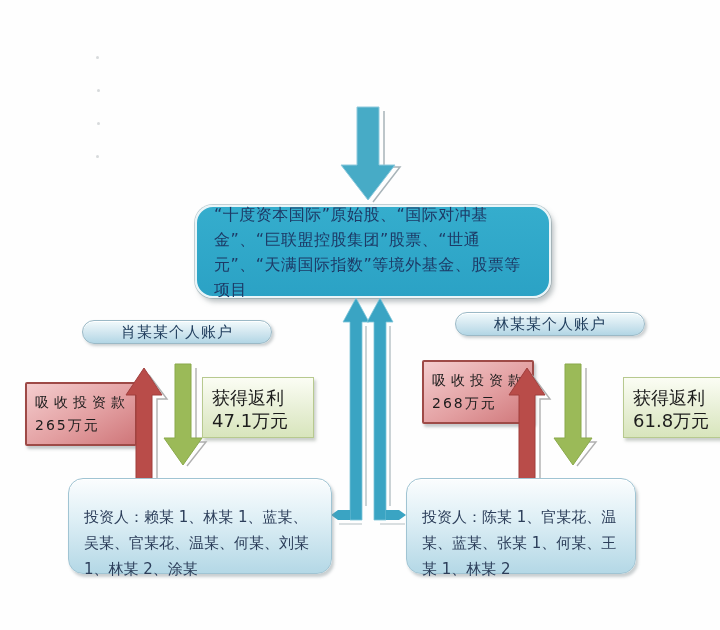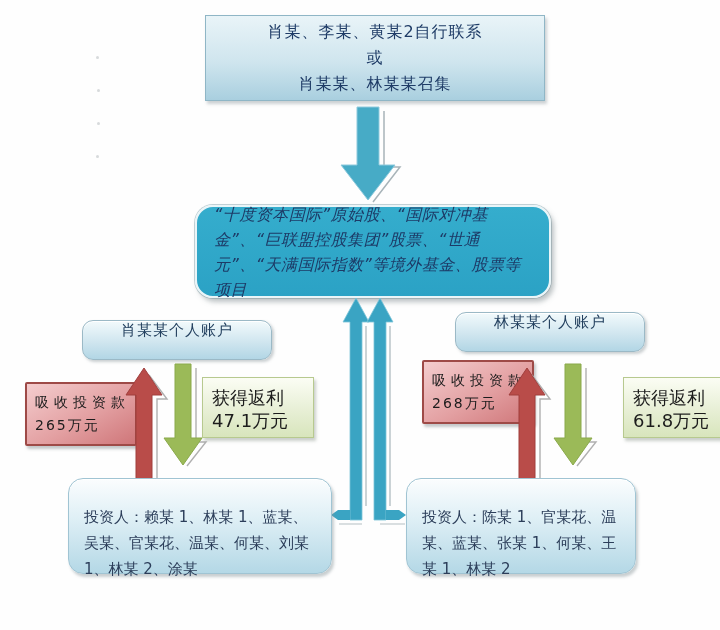--- a/index.html
+++ b/index.html
@@ -28,29 +28,29 @@
     letter-spacing:1px;
   }
 
   .project-box {
     left:195px; top:205px; width:356px; height:93px;
     background:linear-gradient(180deg,#35adcd 0%, #2ba2c5 100%);
     border:2px solid #eaf5f8; border-radius:18px;
     box-shadow:3px 4px 5px rgba(125,137,142,.5), 0 0 0 1px #c3d2d7;
     display:flex; align-items:center;
     padding:6px 17px; color:#1d3a66; font-size:16px; line-height:25px;
-    letter-spacing:.5px; text-align:left;font-style:italic;
+    letter-spacing:.5px; text-align:left;
   }
 
   .account {
-    width:190px; height:40px;
+    width:190px; height:24px;
     background:linear-gradient(180deg,#f2fafc 0%, #cde4ee 60%, #b2d6e5 100%);
-    border:1px solid #9bb9c6; border-radius:11px;
+    border:1px solid #9bb9c6; border-radius:20px;
     box-shadow:2px 2px 3px rgba(140,150,155,.45), inset 0 1px 0 #fff;
-    display:flex; align-items:flex-start; justify-content:center;
+    display:flex; align-items:center; justify-content:center;
     color:#23405f; font-size:15px; letter-spacing:1px;
   }
   .account-left  { left:82px;  top:320px; }
   .account-right { left:455px; top:312px; }
 
   .redbox {
     width:112px; height:64px;
     background:linear-gradient(150deg,#f4cdce 0%, #e3a0a2 55%, #cf7679 100%);
     border:2px solid #9e4a47; border-radius:2px;
     box-shadow:2px 3px 3px rgba(140,145,150,.5);
@@ -86,25 +86,20 @@
 
 <div class="canvas">
 
   <div>
     <span class="dot" style="left:96px; top:56px;"></span>
     <span class="dot" style="left:97px; top:89px;"></span>
     <span class="dot" style="left:97px; top:122px;"></span>
     <span class="dot" style="left:96px; top:155px;"></span>
   </div>
 
-  <div class="box top-box">
-    <div>肖某、李某、黄某2自行联系</div>
-    <div>或</div>
-    <div>肖某某、林某某召集</div>
-  </div>
 
   <svg style="left:328px; top:103px;" width="80" height="100">
     <path d="M56,8 L56,64 L72,64 L45,99" stroke="#a8b4b9" stroke-width="1.5" fill="none"></path>
     <polygon points="29,4 51,4 51,62 67,62 40,97 13,62 29,62" fill="#47abc6" stroke="#8fcadd" stroke-width="1"></polygon>
   </svg>
 
   <div class="box project-box">
     <div>“十度资本国际”原始股、“国际对冲基金”、“巨联盟控股集团”股票、“世通元”、“天满国际指数”等境外基金、股票等项目</div>
   </div>
 

